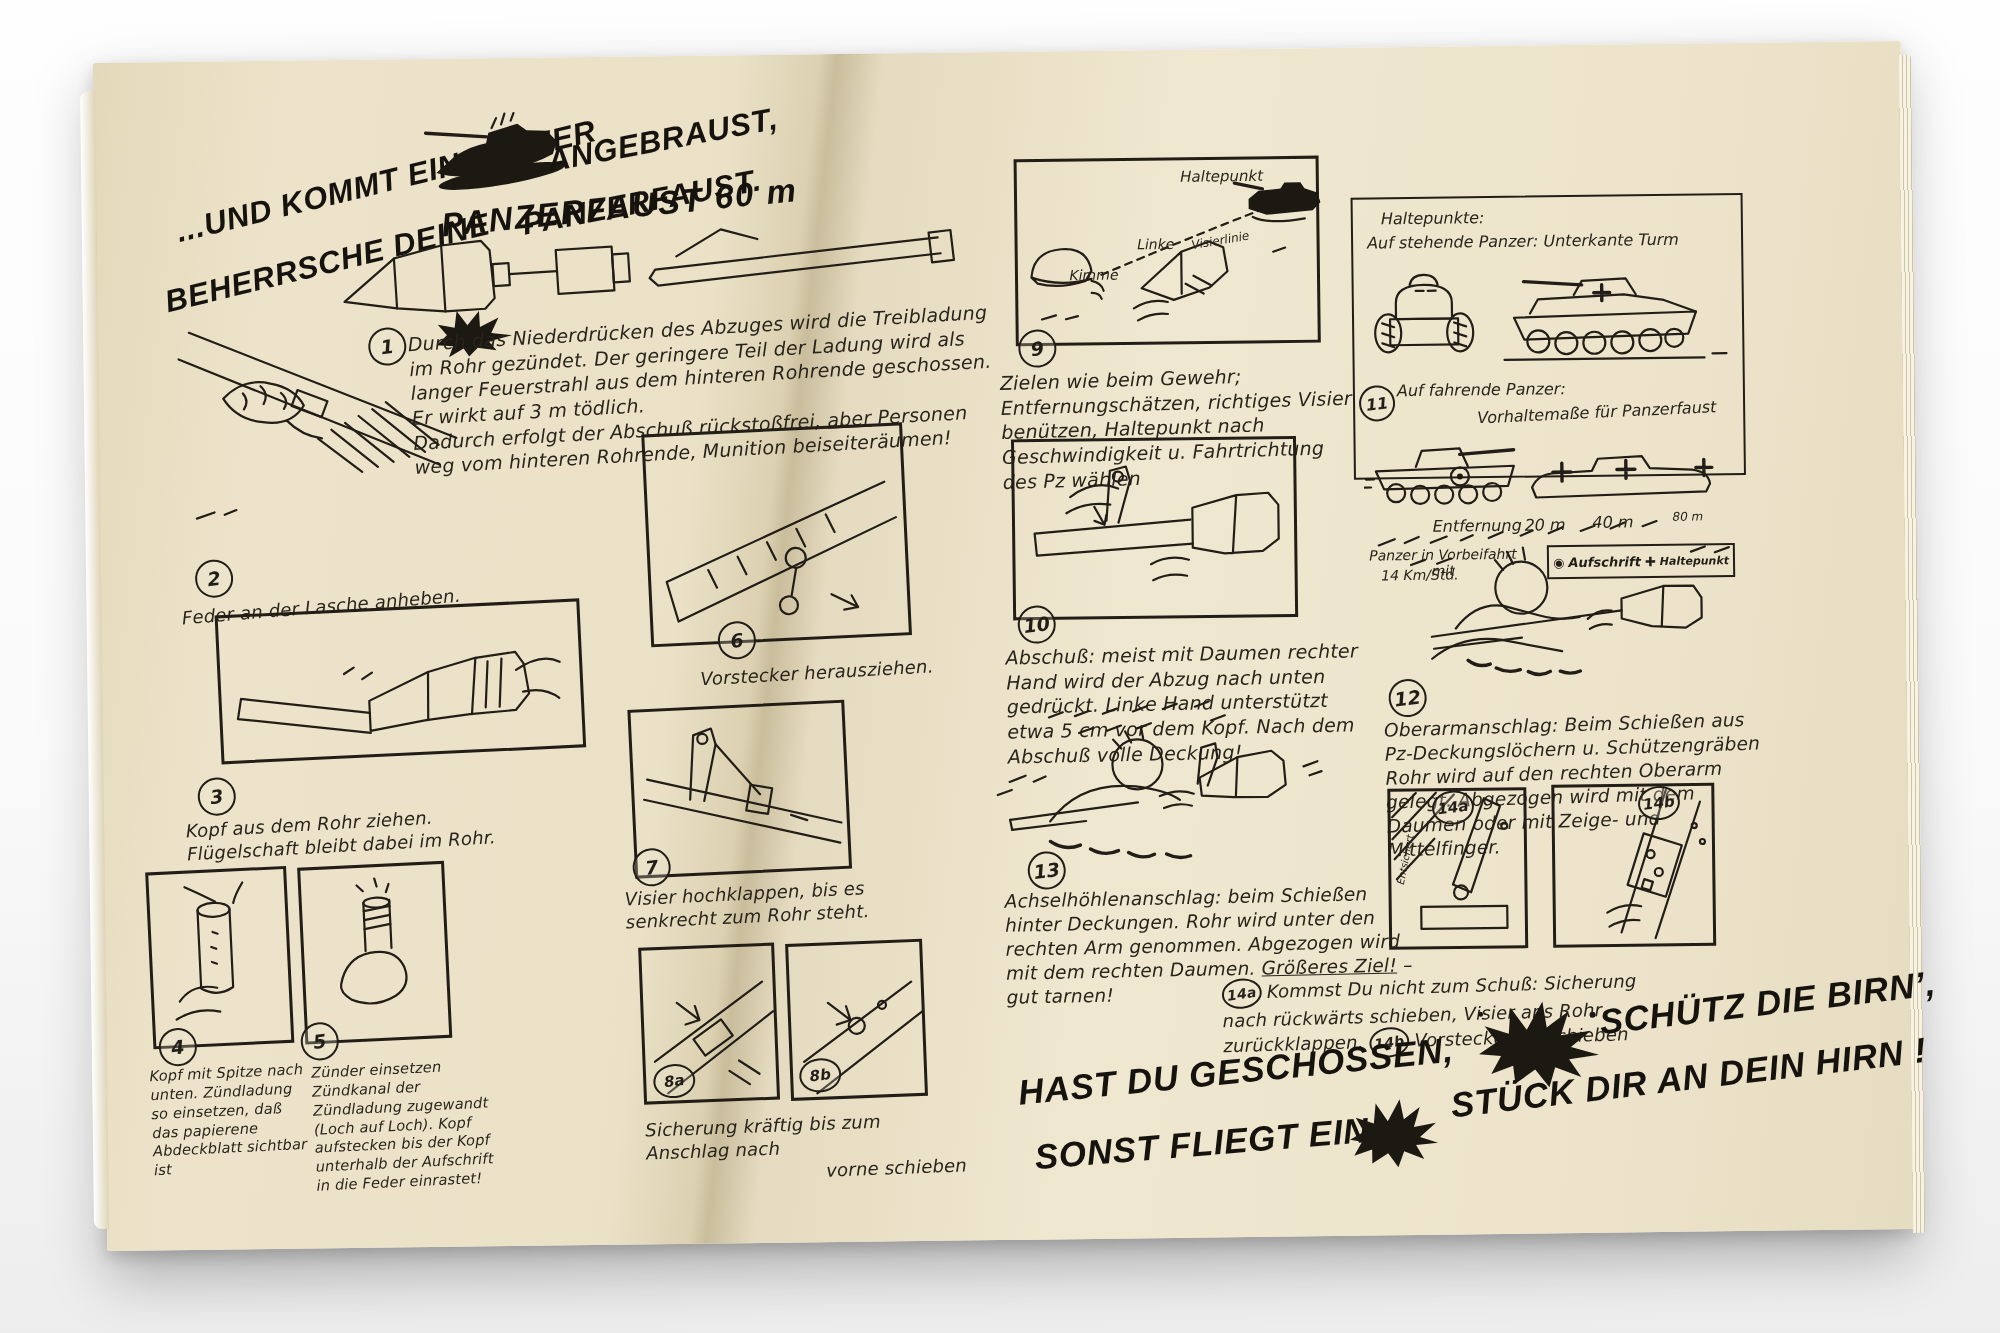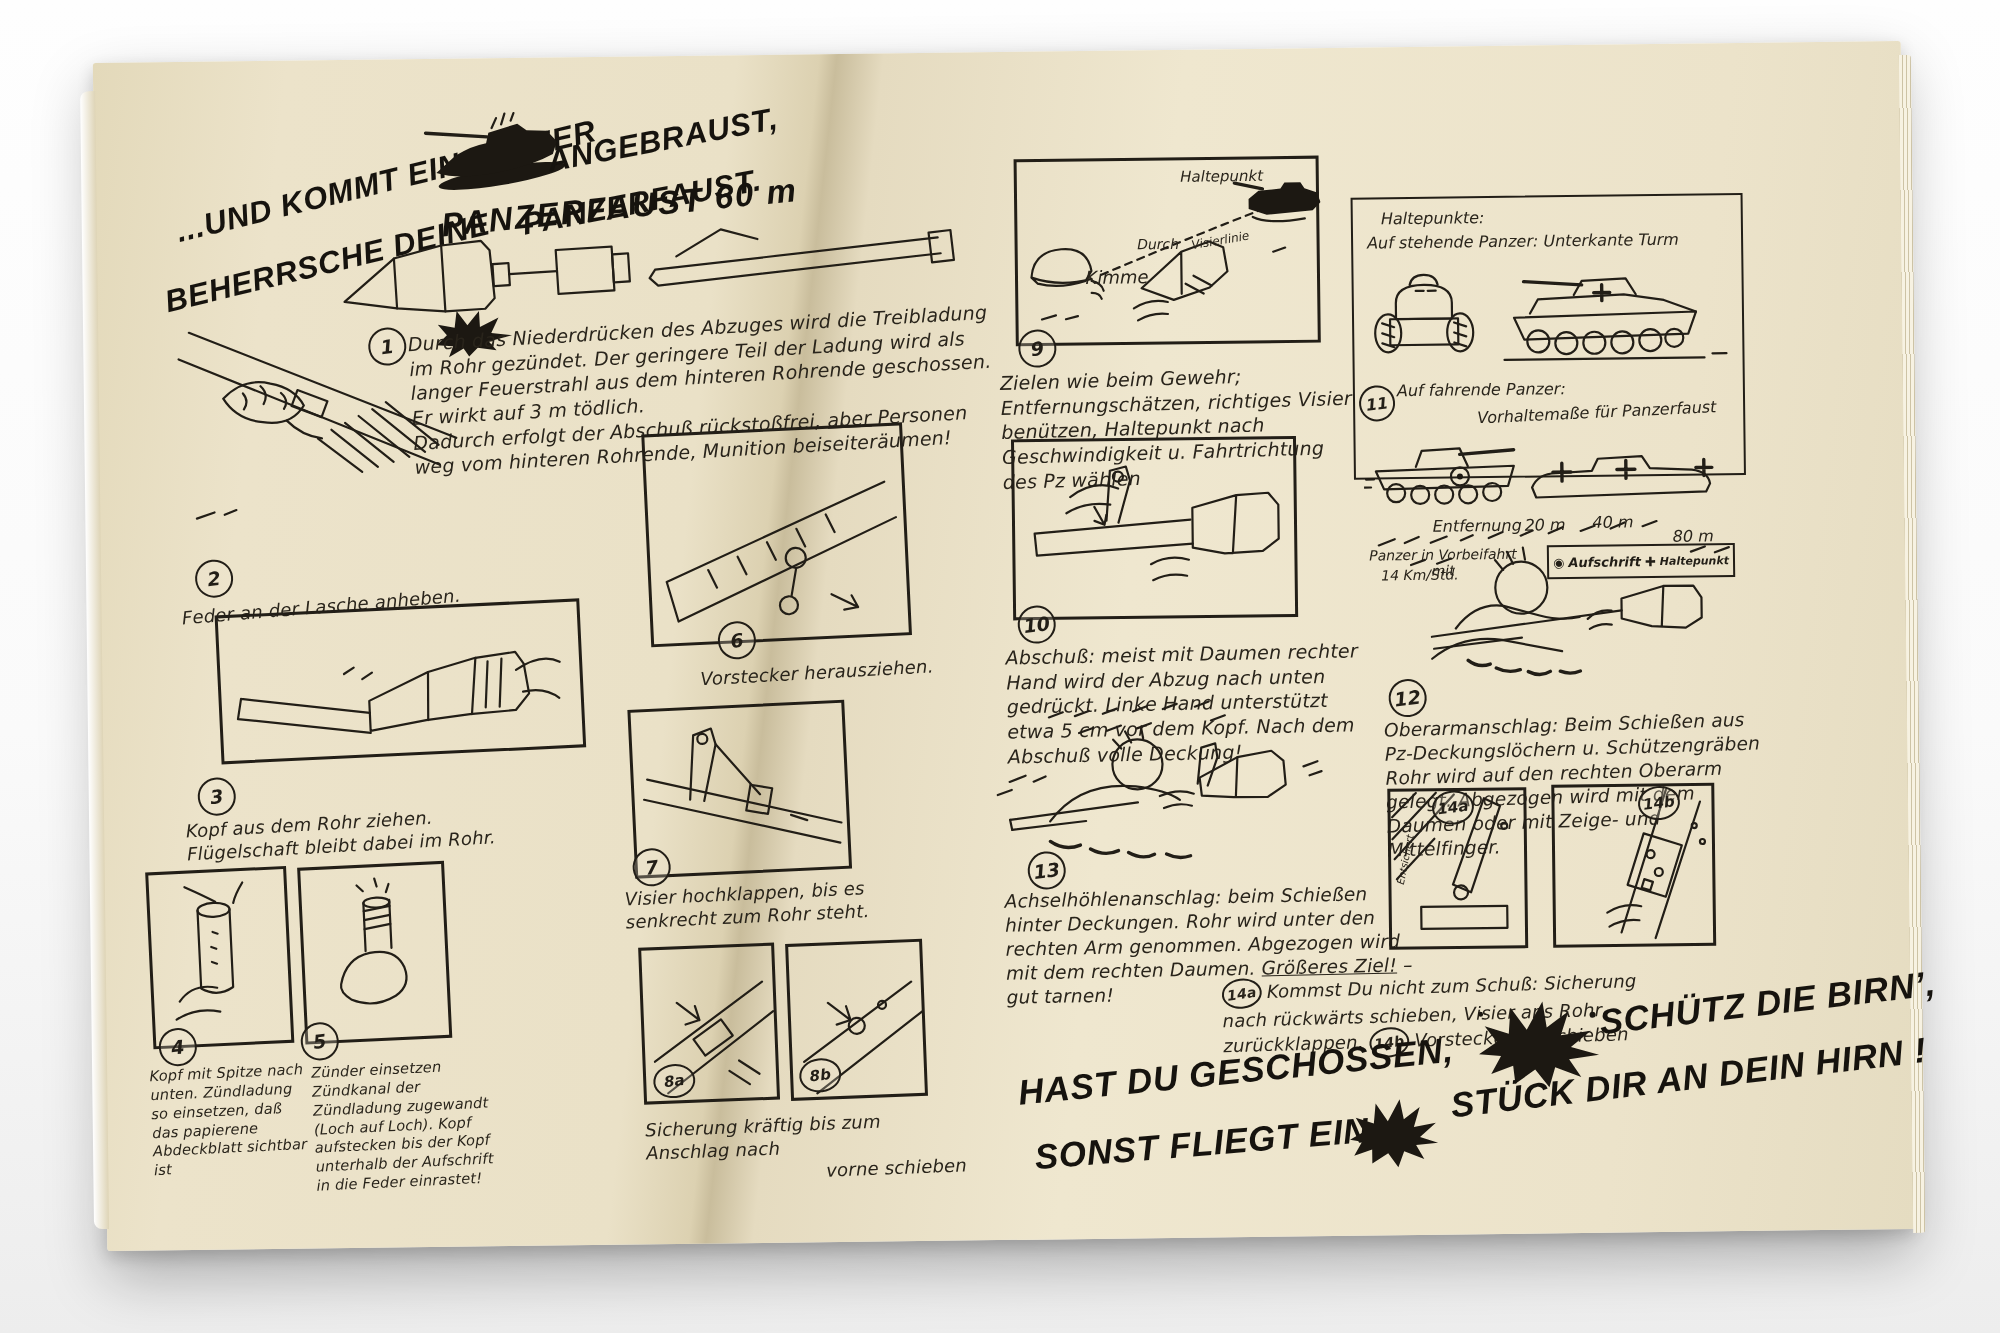--- a/index.html
+++ b/index.html
@@ -180,22 +180,22 @@
       <path class="ln" stroke-dasharray="7 6" d="M88,118 C142,96 202,72 262,50"></path>
       <path class="ln" d="M128,132 L168,96 L196,86 L210,92 L214,116 L196,132 L160,144 Z M168,96 L168,138"></path>
       <path class="ln" d="M180,120 l18,10 m-26,-2 l18,10"></path>
       <path class="ln" d="M120,152 q16,-10 34,-6 m-30,18 q14,-8 30,-6"></path>
       <path class="fill" d="M236,44 l10,-8 22,-2 4,-6 16,0 4,6 12,4 4,10 -8,8 -46,4 -18,-6 Z"></path>
       <path class="ln" d="M240,62 q16,8 52,2"></path>
       <line class="lnb" x1="250" y1="34" x2="222" y2="28"></line>
       <path class="ln" d="M28,162 l14,-4 m10,4 l12,-3 m196,-62 l12,-4"></path>
     </svg>
     <span class="el lbl" style="left:168px;top:12px;font-size:15px;">Haltepunkt</span>
-    <span class="el lbl" style="left:56px;top:110px;font-size:18px;margin-left:16px;">Kimme</span>
-    <span class="el lbl" style="left:124px;top:80px;font-size:14px;">Durch</span>
+    <span class="el lbl" style="left:56px;top:110px;font-size:14px;">Kimme</span>
+    <span class="el lbl" style="left:124px;top:80px;font-size:14px;">Linke</span>
     <span class="el lbl" style="left:178px;top:78px;font-size:12px;transform:rotate(-9deg);">Visierlinie</span>
   </div>
   <div class="el circ" style="left:922px;top:278px;">9</div>
   <div class="el hand" style="left:904px;top:316px;width:352px;font-size:19px;transform:rotate(-1deg);">Zielen wie beim Gewehr; Entfernungschätzen, richtiges Visier benützen, Haltepunkt nach Geschwindigkeit u. Fahrtrichtung des Pz wählen</div>
 
   <div class="el box11" style="left:1256px;top:150px;width:388px;height:278px;">
     <span class="el lbl" style="left:28px;top:10px;font-size:16px;">Haltepunkte:</span>
     <span class="el lbl" style="left:14px;top:34px;font-size:16px;">Auf stehende Panzer:  Unterkante Turm</span>
     <svg class="el" style="left:8px;top:58px;" width="368" height="118" viewBox="0 0 368 118">
       <path class="ln" d="M34,46 q0,-18 28,-18 q28,0 28,18 l0,16 -56,0 Z"></path>
@@ -232,21 +232,21 @@
         <circle class="ln" cx="128" cy="66" r="9"></circle>
       <circle class="ln" cx="96" cy="50" r="9"></circle>
         <circle class="fill" cx="96" cy="50" r="3"></circle>
       <path class="ln" d="M2,52 h8 m-10,8 h7"></path>
       <path class="ln" d="M168,62 q6,-14 24,-14 l36,-2 6,-12 44,-2 8,12 42,2 q16,2 18,14 l-4,8 -170,4 Z"></path>
       <path class="lnb" d="M198,56 v-18 M189,47 h18 M262,54 v-18 M253,45 h18 M340,52 v-16 M332,44 h16"></path>
     </svg>
     <span class="el lbl" style="left:76px;top:318px;font-size:16px;">Entfernung</span>
     <span class="el lbl" style="left:168px;top:318px;font-size:16px;">20 m</span>
     <span class="el lbl" style="left:236px;top:316px;font-size:16px;">40 m</span>
-    <span class="el lbl" style="left:316px;top:314px;font-size:16px;margin-top:17px;">80 m</span>
+    <span class="el lbl" style="left:316px;top:314px;font-size:12px;">80 m</span>
     <span class="el lbl" style="left:6px;top:348px;font-size:14px;width:160px;text-align:center;">Panzer in Vorbeifahrt mit</span>
     <span class="el lbl" style="left:24px;top:368px;font-size:14px;">14 Km/Std.</span>
     <div class="el legendbox" style="left:190px;top:348px;width:184px;height:30px;">
       <span>◉</span>
       <span>Aufschrift</span>
       <span>✚</span>
       <span style="font-size:11px;">Haltepunkt</span>
     </div>
   </div>
 

